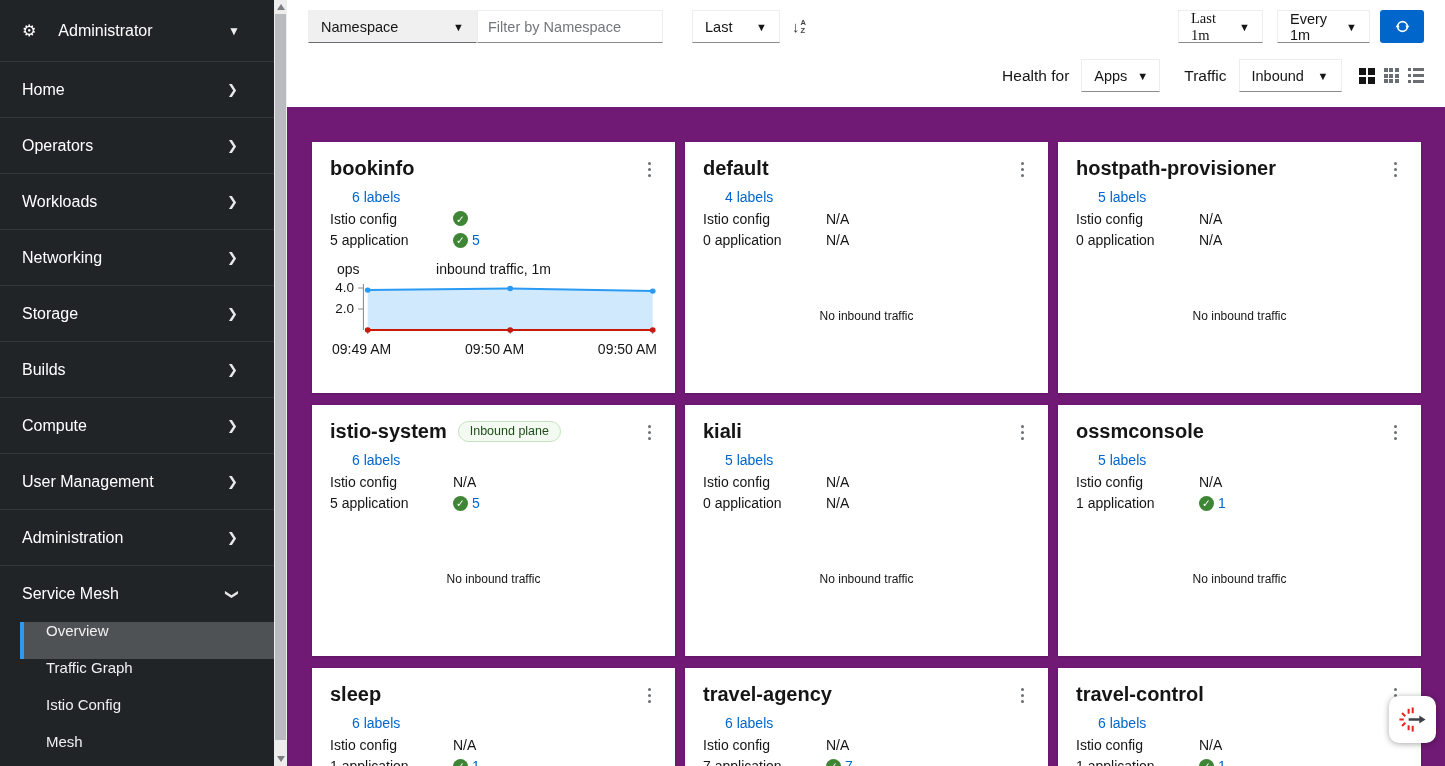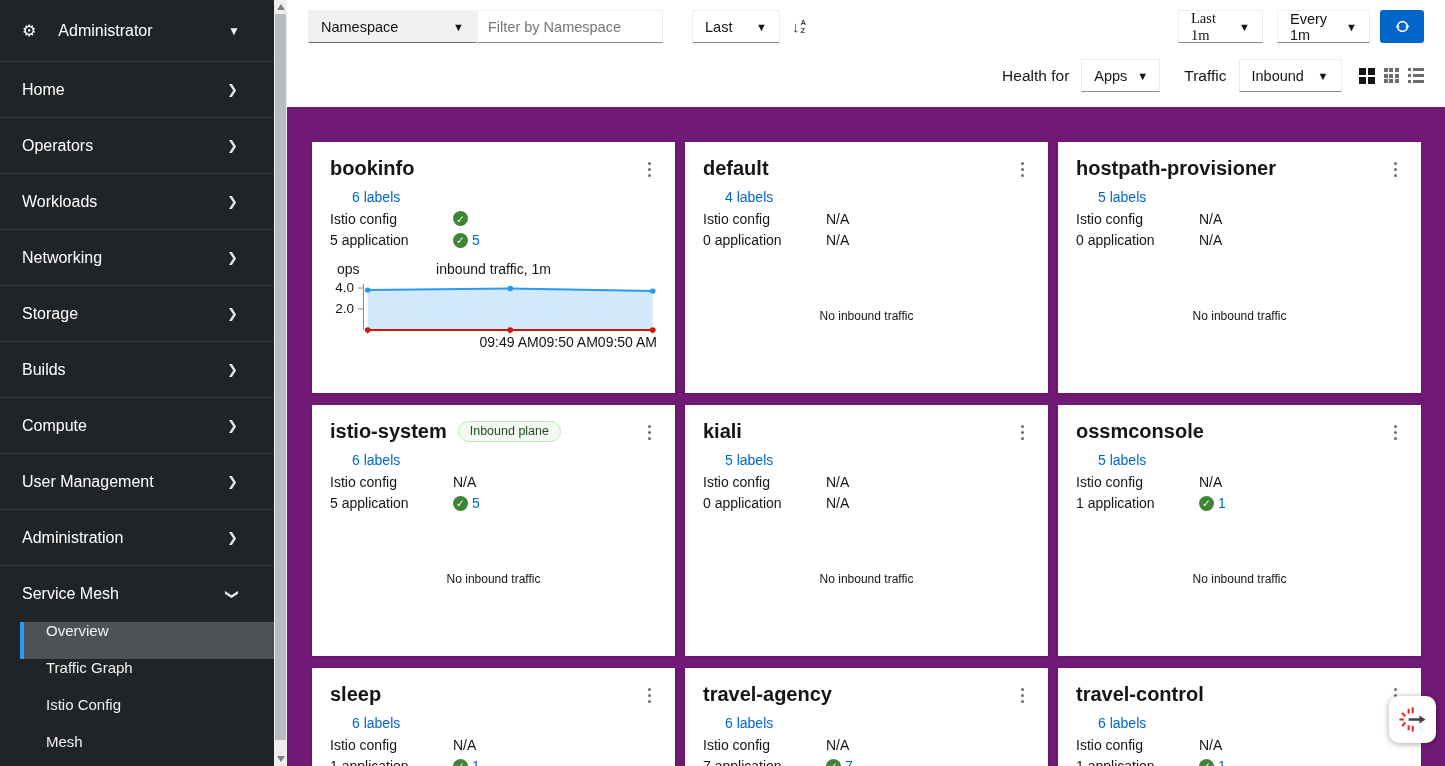--- a/index.html
+++ b/index.html
@@ -81,21 +81,21 @@
 
   
   .chart-block { width:100%; margin-top:13px; }
   .chart-head { position:relative; text-align:center; font-size:14px; color:#151515; height:19px; }
   .chart-ylabel { position:absolute; left:7px; top:0; }
   .plot-row { display:flex; margin-top:2px; }
   .ytick-col { width:27px; flex:none; position:relative; font-size:13.5px; color:#151515; }
   .ytick { position:absolute; right:3px; line-height:14px; }
   .ytick.t0 { top:-1px; } .ytick.t1 { top:20px; }
   .plot-svg { flex:1; height:52px; display:block; }
-  .xlabels { display:flex; justify-content:flex-end; font-size:14px; color:#151515; margin-left:2px; }
+  .xlabels { display:flex; justify-content:space-between; font-size:14px; color:#151515; margin-top:7px; margin-left:2px; }
 
   
   .float-btn { position:fixed; right:9px; bottom:23px; width:47px; height:47px; background:#fff; border-radius:10px; box-shadow:0 1px 6px rgba(0,0,0,0.35); display:flex; align-items:center; justify-content:center; cursor:pointer; z-index:50; }
 </style>
 </head>
 <body>
 
 <div class="app">
 
   <nav class="sidebar">

